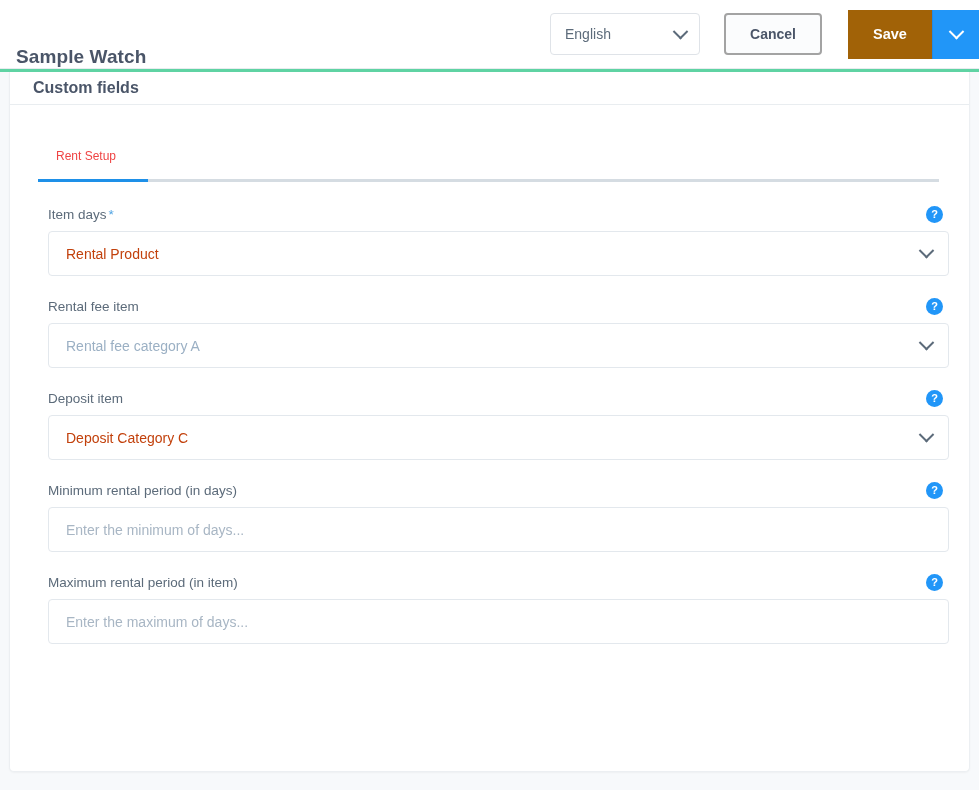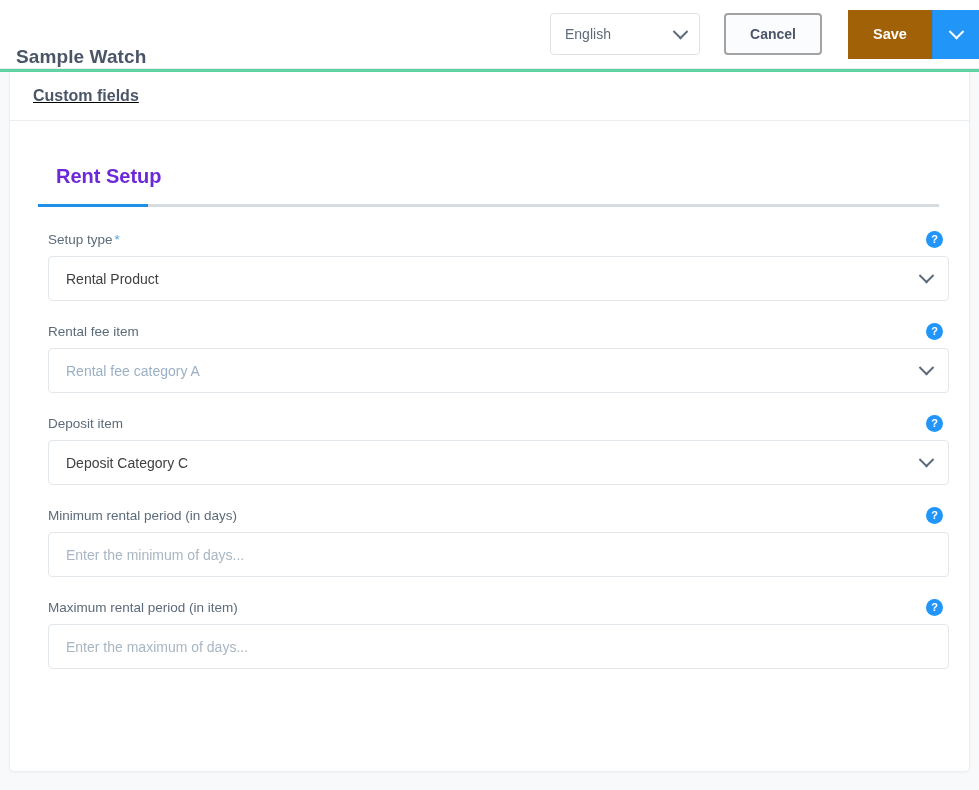--- a/index.html
+++ b/index.html
@@ -117,46 +117,44 @@
     position: absolute;
     left: 9px; top: 72px;
     width: 961px; height: 700px;
     background: #ffffff;
     border: 1px solid #eceff2;
     border-top: none;
     border-radius: 0 0 5px 5px;
     box-shadow: 0 1px 2px rgba(0,0,0,0.04);
   }
   .card-header {
-    height: 49px;
+    height: 33px;
     display: flex;
     align-items: center;
     border-bottom: 1px solid #e9edf0;
-    text-decoration: underline;
   }
   .card-header-title {
     margin-left: 23px;
     font-size: 16px;
     font-weight: bold;
     color: #4a5568;
   }
 
   
   .tabs-wrap {
     position: relative;
     margin: 0 23px 0 28px;
     padding-top: 44px;
   }
   .tabs-row { display: flex; }
   .tab {
-    font-size: 20px;
-    color: #6d28d9;
+    font-size: 12px;
+    color: #ef4444;
     padding: 0 18px 16px 18px;
     cursor: pointer;
-    font-weight: bold;
   }
   .tabs-baseline {
     position: relative;
     height: 3px;
     background: #d5dce2;
     width: 901px;
   }
   .tabs-active-underline {
     position: absolute;
     left: 0; top: 0;
@@ -208,21 +206,21 @@
     background: #ffffff;
     display: flex;
     align-items: center;
     justify-content: space-between;
     padding: 0 16px 0 17px;
     cursor: pointer;
   }
   .control.text-input { cursor: text; }
   .control-value {
     font-size: 14px;
-    color: #404040;
+    color: #c2410c;
   }
   .control-value.muted { color: #9bb0c4; }
   .control-placeholder {
     font-size: 14px;
     color: #a8b6c4;
   }
 </style>
 </head>
 <body>
 
@@ -262,21 +260,21 @@
     </div>
     <div class="tabs-baseline">
       <div class="tabs-active-underline"></div>
     </div>
   </div>
 
   <div class="form">
 
     <div class="field">
       <div class="field-label-row">
-        <div class="field-label"><span>Setup type</span><span class="req-star">*</span></div>
+        <div class="field-label"><span>Item days</span><span class="req-star">*</span></div>
         <div class="help-icon">?</div>
       </div>
       <div class="control">
         <span class="control-value">Rental Product</span>
         <span class="chev"></span>
       </div>
     </div>
 
     <div class="field">
       <div class="field-label-row">

